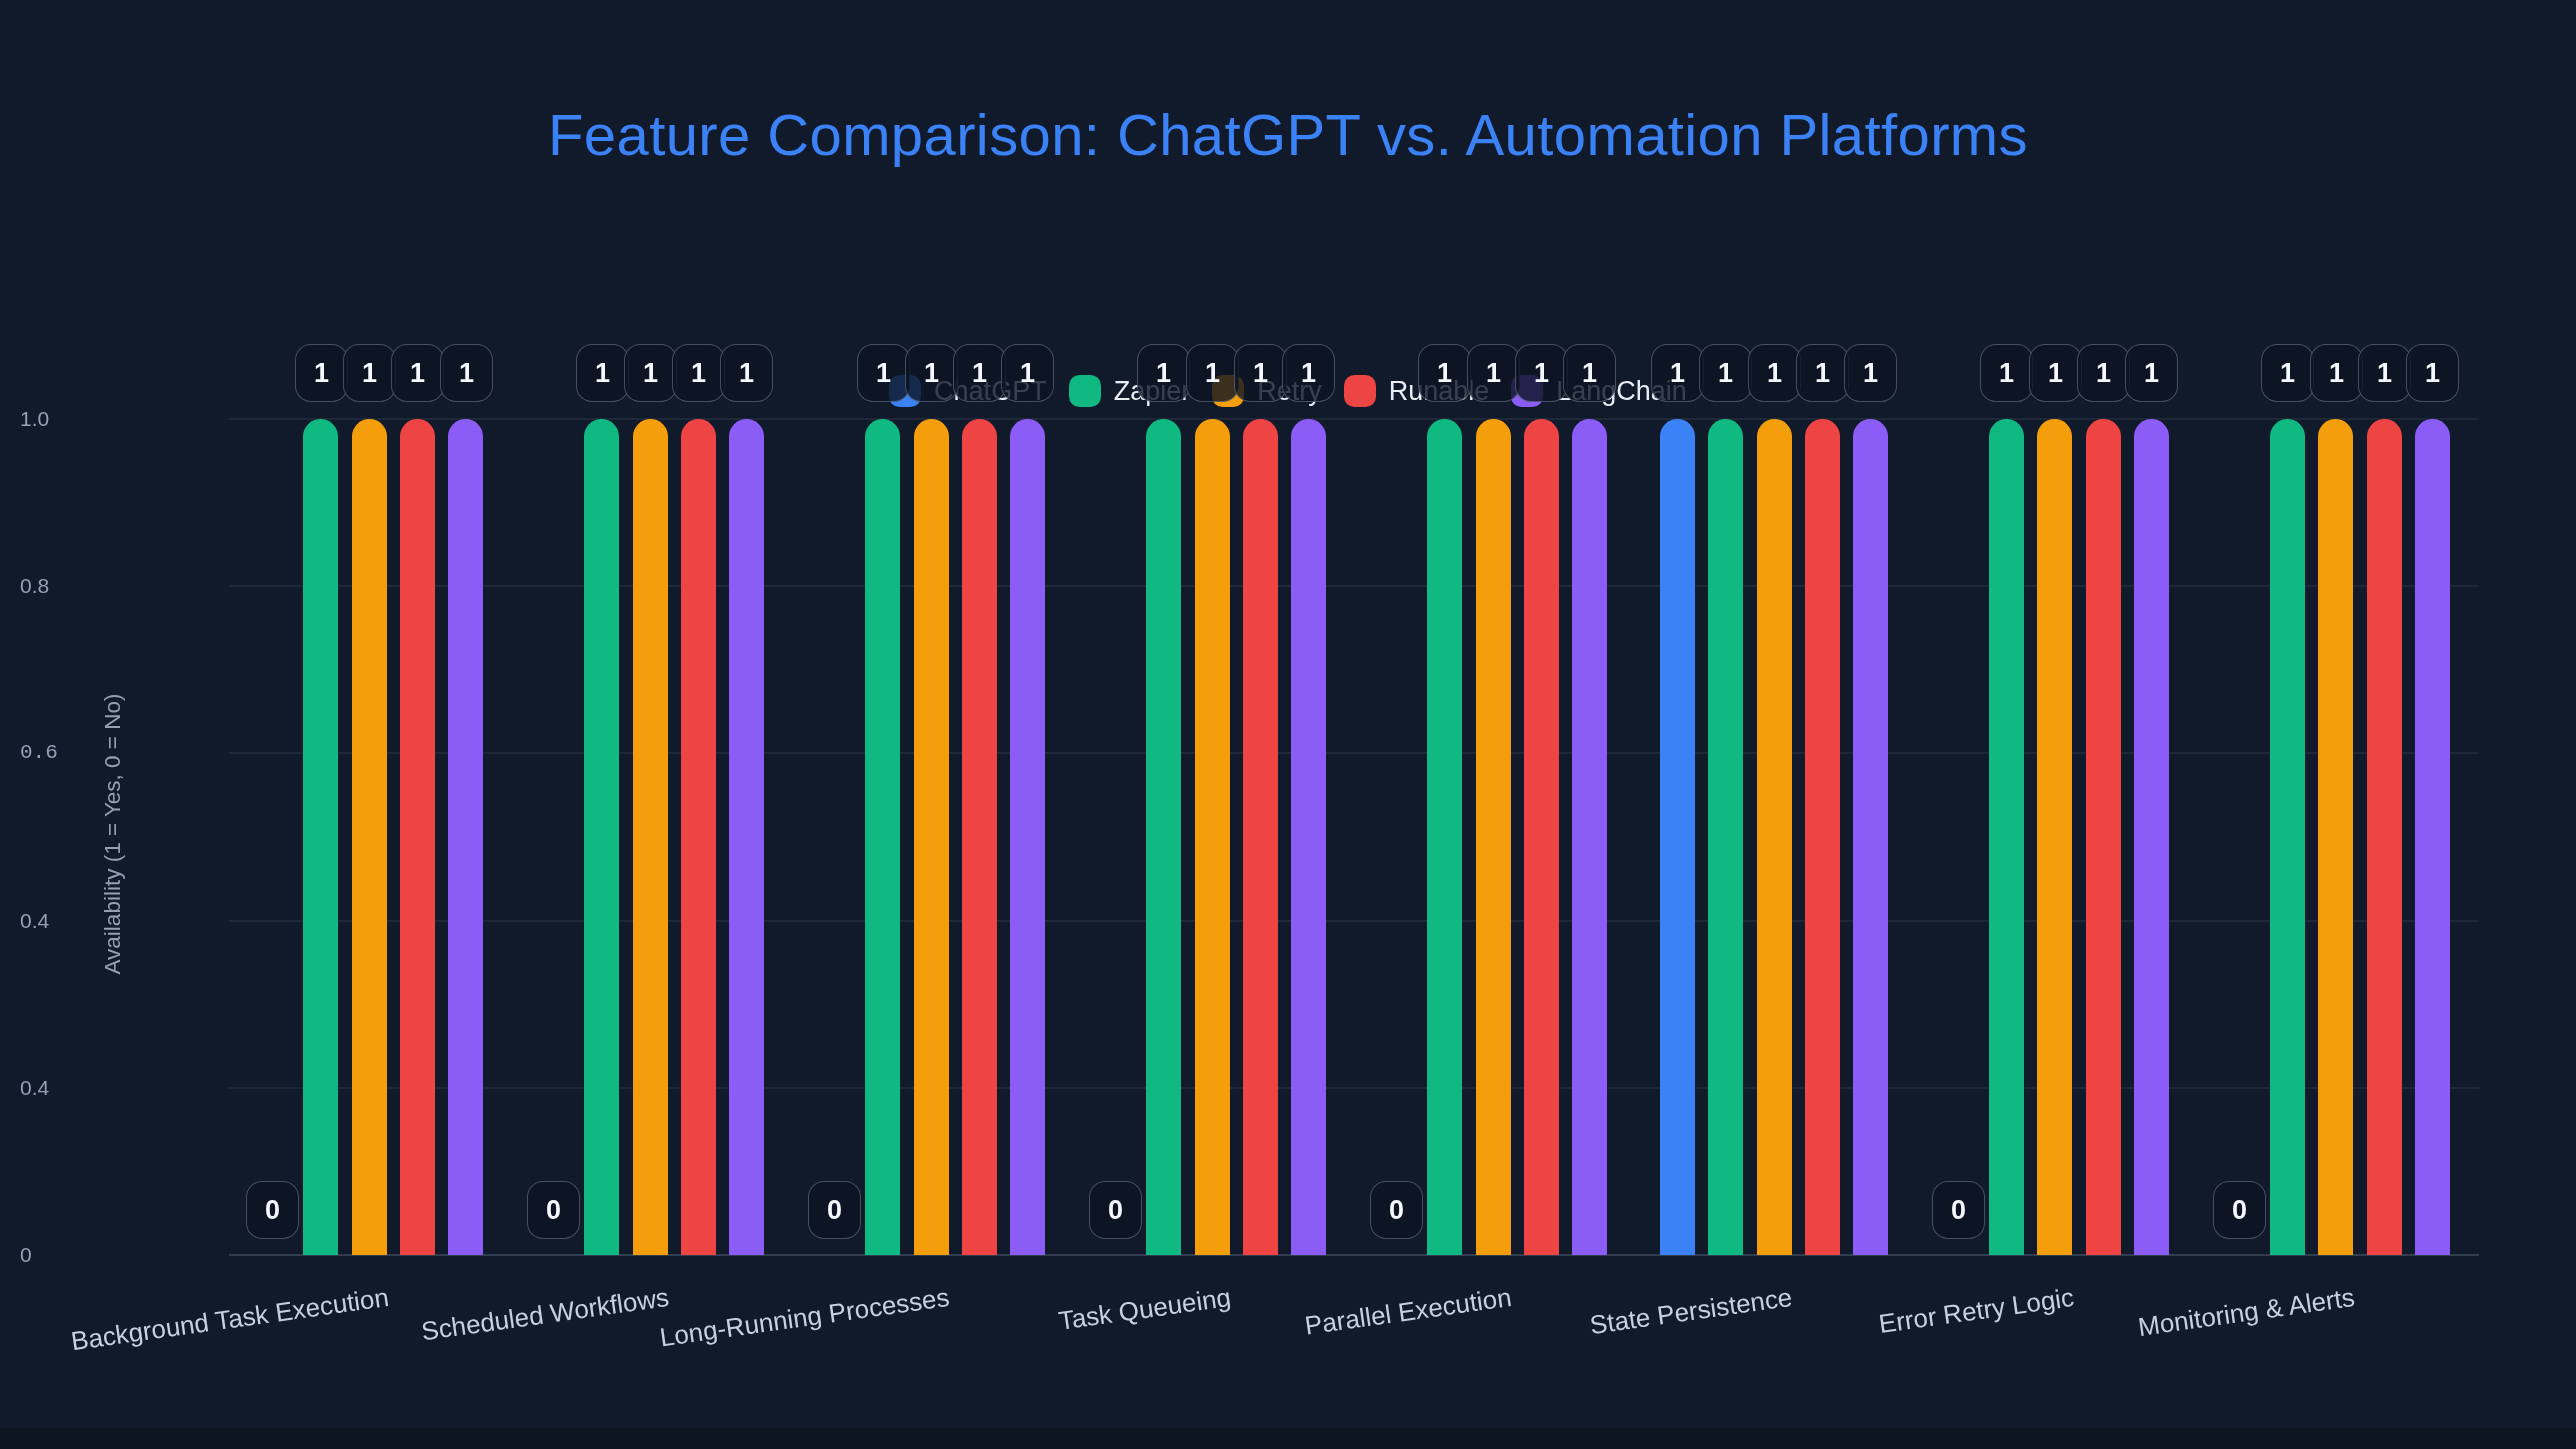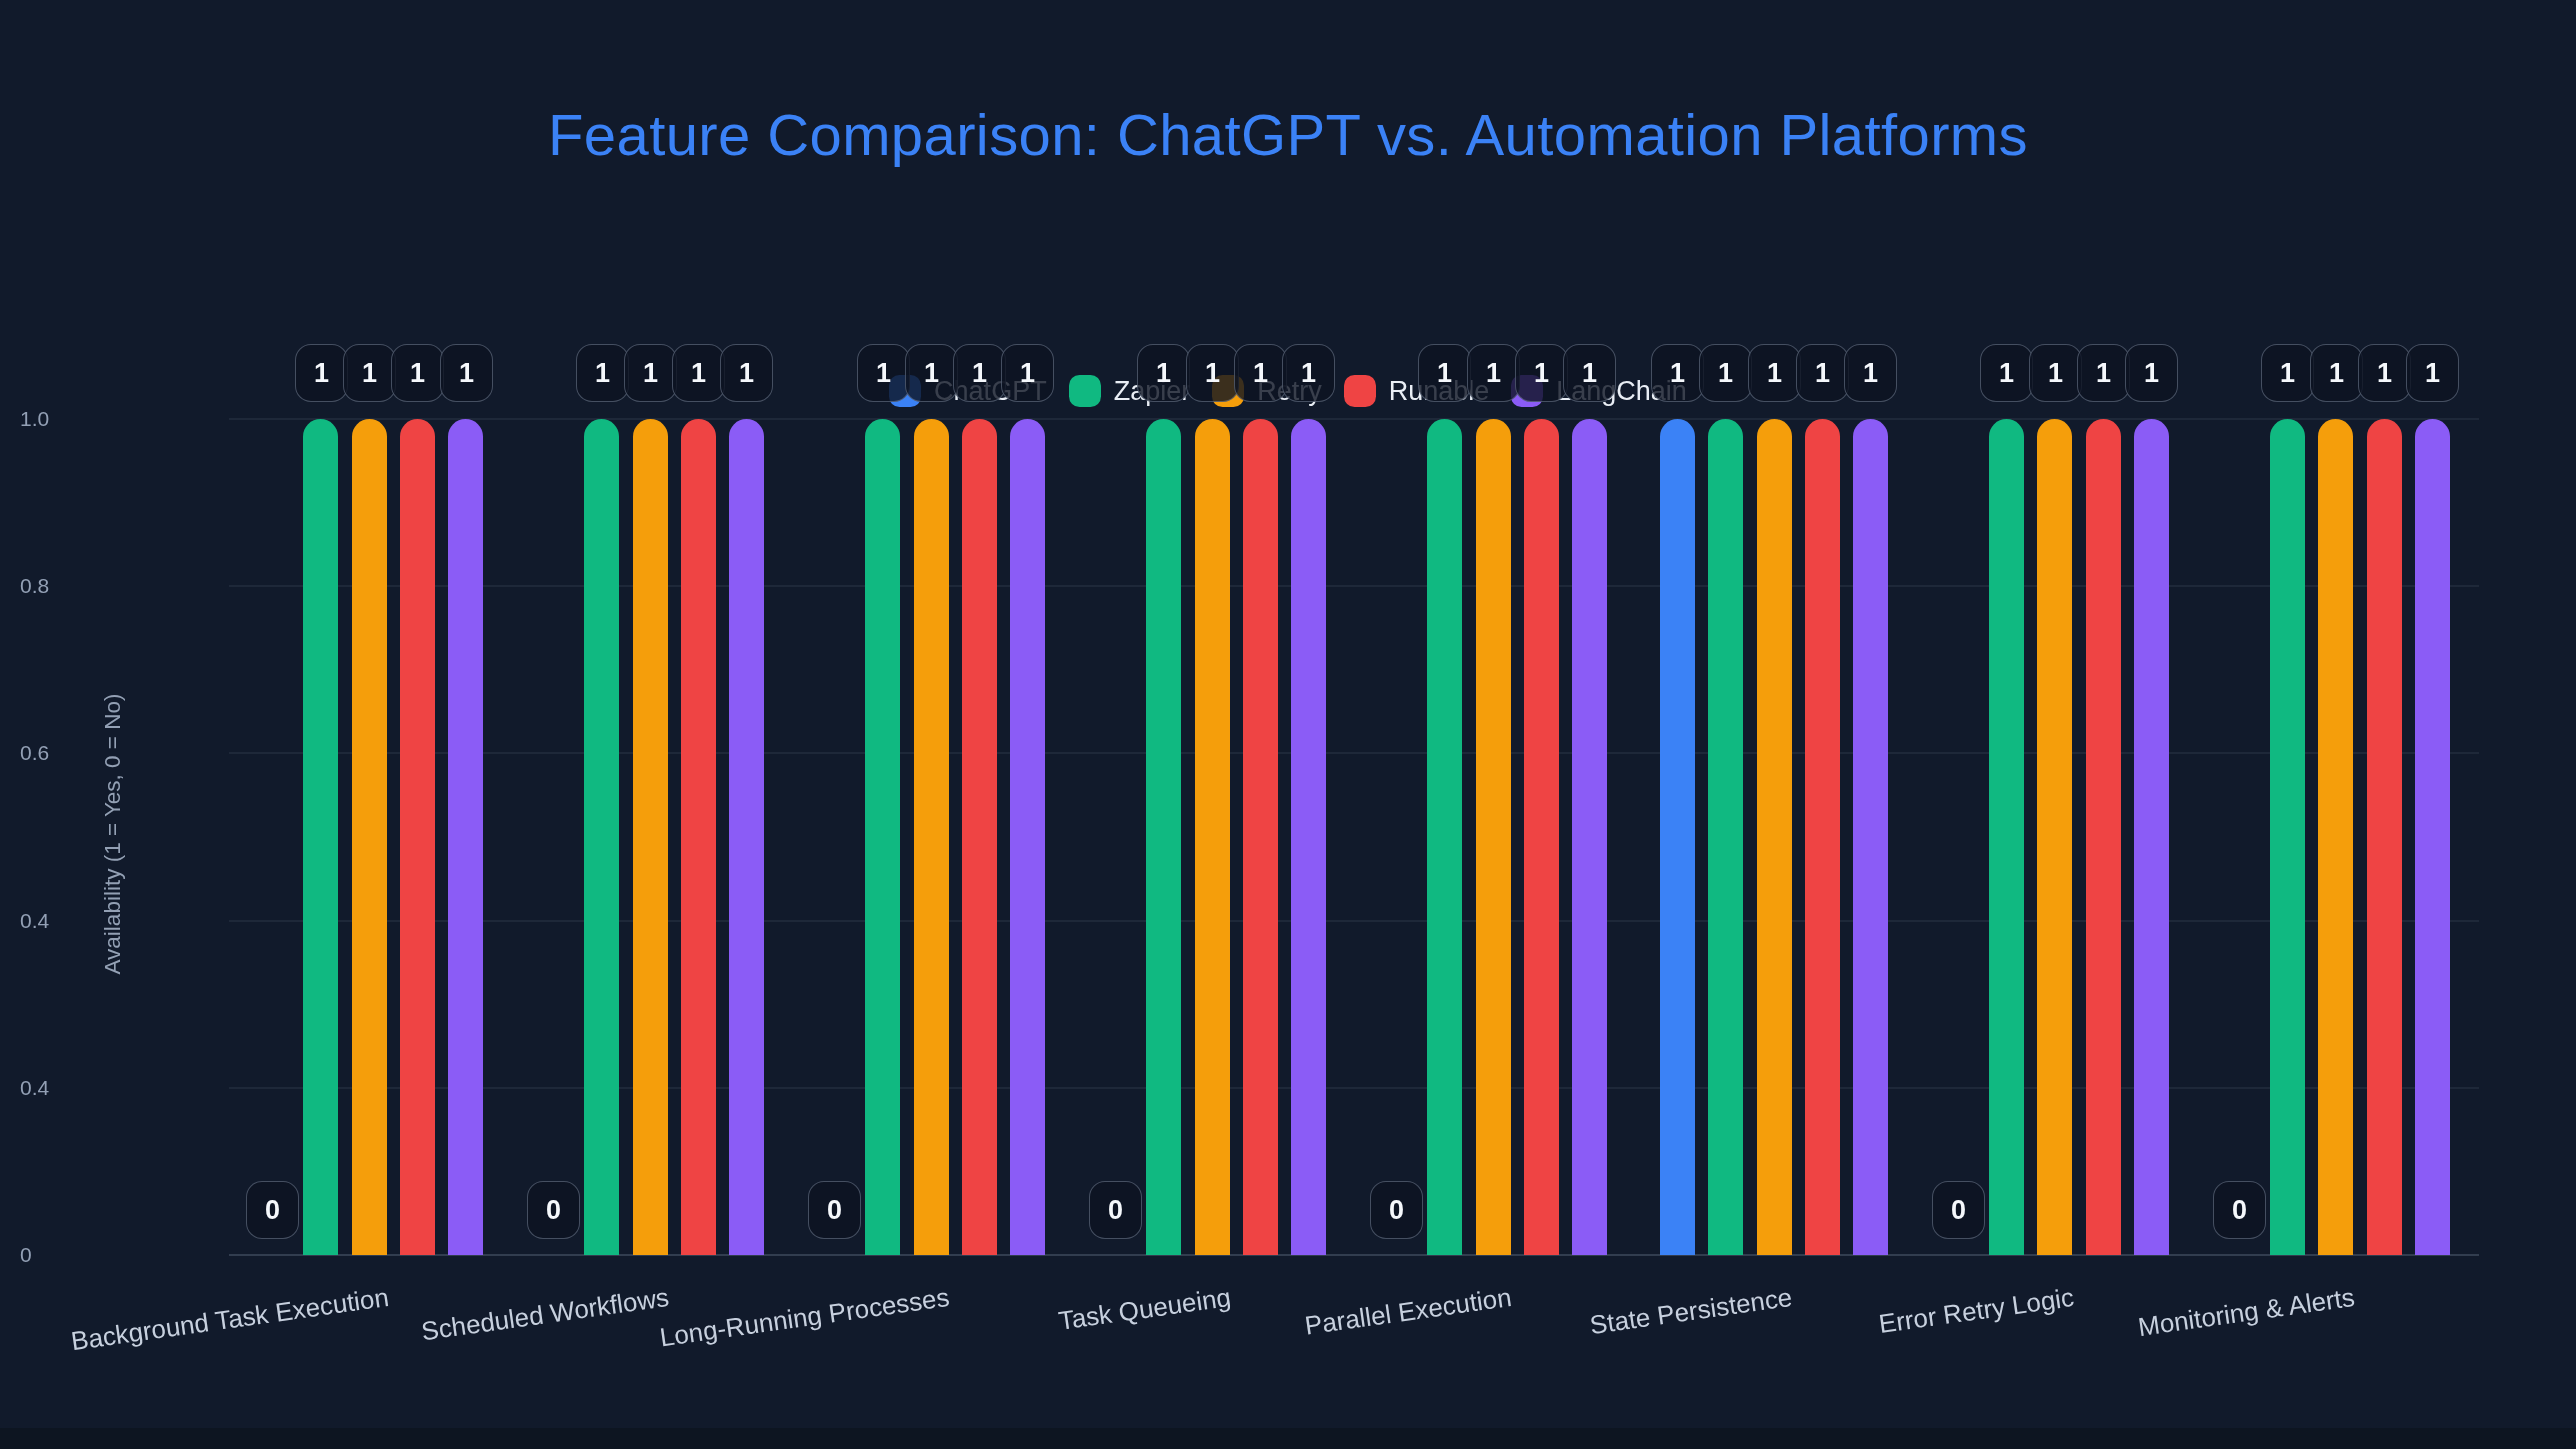--- a/index.html
+++ b/index.html
@@ -135,21 +135,21 @@
 
 <div class="stage">
   <div class="chart-title">Feature Comparison: ChatGPT vs. Automation Platforms</div>
   <div class="y-axis-label">Availability (1 = Yes, 0 = No)</div>
   <div id="plot">
       <div class="gridline" style="left: 229px; width: 2250px; top: 418px;"></div>
       <div class="y-tick" style="top: 401px;">1.0</div>
       <div class="gridline" style="left: 229px; width: 2250px; top: 585px;"></div>
       <div class="y-tick" style="top: 568px;">0.8</div>
       <div class="gridline" style="left: 229px; width: 2250px; top: 752px;"></div>
-      <div class="y-tick" style="top: 735px;">0.6</div>
+      <div class="y-tick" style="top: 735px; font-family: Liberation Mono, monospace;">0.6</div>
       <div class="gridline" style="left: 229px; width: 2250px; top: 920px;"></div>
       <div class="y-tick" style="top: 903px;">0.4</div>
       <div class="gridline" style="left: 229px; width: 2250px; top: 1087px;"></div>
       <div class="y-tick" style="top: 1070px;">0.4</div>
       <div class="gridline baseline" style="left: 229px; width: 2250px; top: 1254px;"></div>
       <div class="y-tick" style="top: 1237px;">0</div>
       <div class="value-chip" style="left: 246px; top: 1181px;">0</div>
       <div class="bar" style="left: 303px; top: 419px; height: 836px; background: rgb(16, 185, 129);"></div>
       <div class="value-chip" style="left: 295px; top: 344px;">1</div>
       <div class="bar" style="left: 352px; top: 419px; height: 836px; background: rgb(245, 158, 11);"></div>

